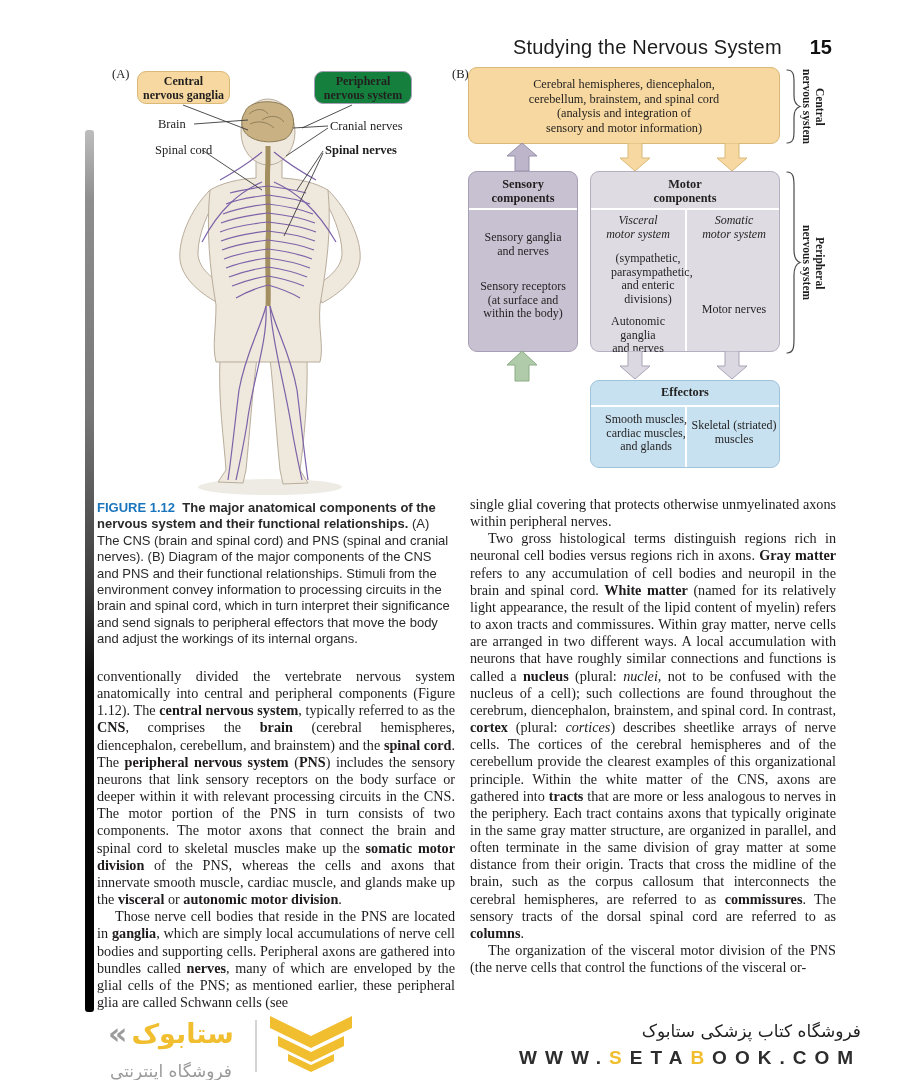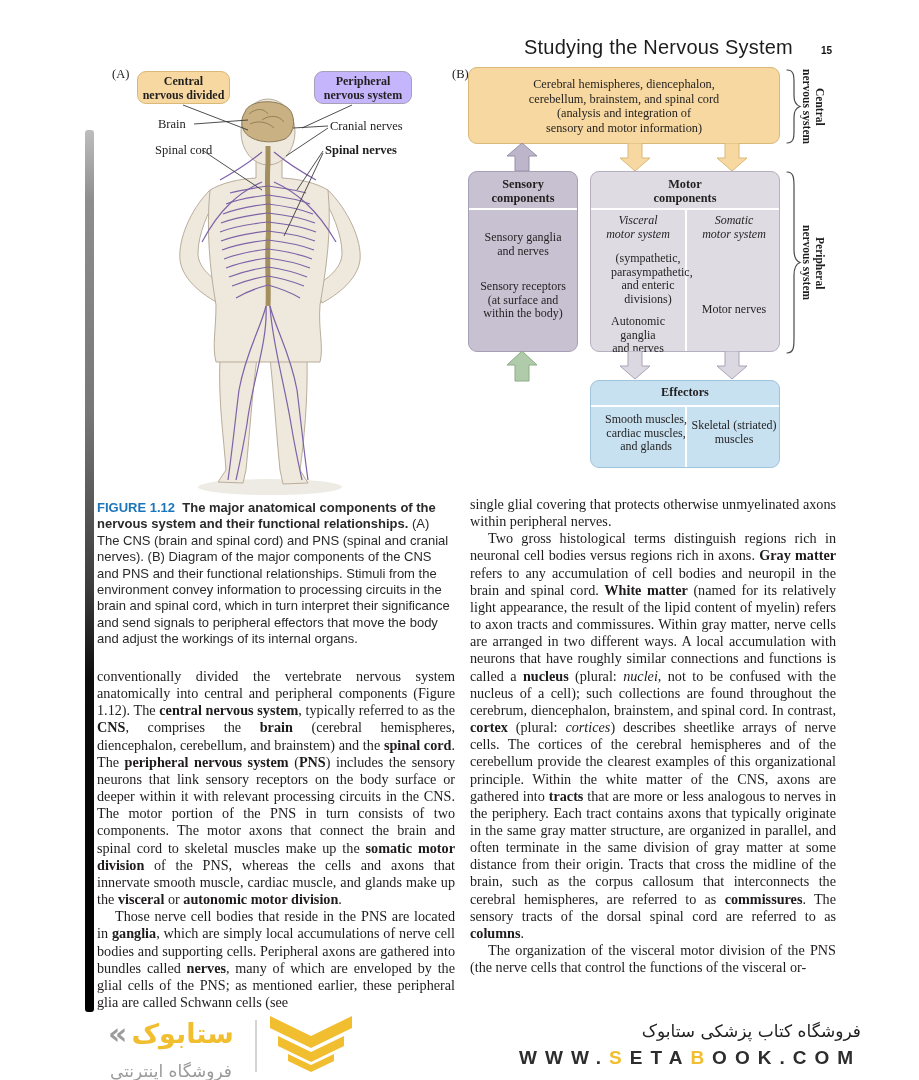--- a/index.html
+++ b/index.html
@@ -10,36 +10,36 @@
   }
   .abs { position:absolute; }
   .pre { white-space:pre-line; }
   .b { font-weight:bold; }
   .i { font-style:italic; }
 
   
   .runhead { top:36px; right:87px; display:flex; align-items:baseline;
     font-family:"Liberation Sans", sans-serif; }
   .runtitle { font-size:20px; color:#1c1c1c; letter-spacing:.2px; }
-  .pagenum { font-size:10px; font-weight:bold; margin-left:28px; color:#111; }
+  .pagenum { font-size:20px; font-weight:bold; margin-left:28px; color:#111; }
 
   
   .gutter { left:85px; top:130px; width:9px; height:882px;
     background:linear-gradient(180deg,#cquad 0%,#999 6%,#7d7d7d 30%,#4a4a4a 52%,#101010 62%,#000 100%);
     background:linear-gradient(180deg,#bdbdbd 0%,#8e8e8e 8%,#777 32%,#3c3c3c 52%,#0d0d0d 62%,#000 100%);
     border-radius:3px; }
 
   
   .plabel { font-size:12.5px; color:#222; }
 
   
   .hbox { border-radius:9px; text-align:center; font-weight:bold; font-size:12px;
     line-height:13.5px; padding-top:3px; }
   .hbox.orange { background:#f6d8a0; border:1px solid #d9b878; }
-  .hbox.purple { background:#c4b5fd; border:1px solid #a79fb5; }
+  .hbox.purple { background:#15803d; border:1px solid #a79fb5; }
   .albl { font-size:12.5px; color:#1d1d1d; }
 
   
   .fbox { border-radius:9px; text-align:center; font-size:12px; line-height:13.5px; }
   .fbox .title { font-weight:bold; font-size:12.3px; }
   .cnsbox { background:#f6d8a0; border:1px solid #d9b878; padding-top:9px; font-size:12.3px; line-height:14.5px; }
   .sensbox { background:#c8c1d2; border:1px solid #a79fb5; }
   .motbox  { background:#dedbe3; border:1px solid #b5afc0; }
   .envbox  { background:#b6d0af; border:1px solid #93af8c; font-weight:bold; padding-top:12px; }
   .effbox  { background:#c7e1f0; border:1px solid #9fc4db; }
@@ -81,21 +81,21 @@
 
   <div class="abs runhead">
     <span class="runtitle">Studying the Nervous System</span>
     <span class="pagenum">15</span>
   </div>
 
   <div class="abs gutter"></div>
 
   <div class="abs plabel" style="left:112px; top:67px;">(A)</div>
   <div class="abs hbox orange pre" style="left:137px; top:71px; width:93px; height:33px;">Central
-nervous divided</div>
+nervous ganglia</div>
   <div class="abs hbox purple pre" style="left:314px; top:71px; width:98px; height:33px;">Peripheral
 nervous system</div>
 
   <div class="abs albl" style="left:158px; top:117px;">Brain</div>
   <div class="abs albl" style="left:330px; top:119px;">Cranial nerves</div>
   <div class="abs albl" style="left:155px; top:143px;">Spinal cord</div>
   <div class="abs albl" style="left:325px; top:143px;font-weight:bold;">Spinal nerves</div>
 
   <svg class="abs" style="left:150px; top:90px;" width="290" height="410" viewBox="0 0 290 410">
     <ellipse cx="120" cy="397" rx="72" ry="8" fill="#e3ddd2" opacity="0.6"></ellipse>

